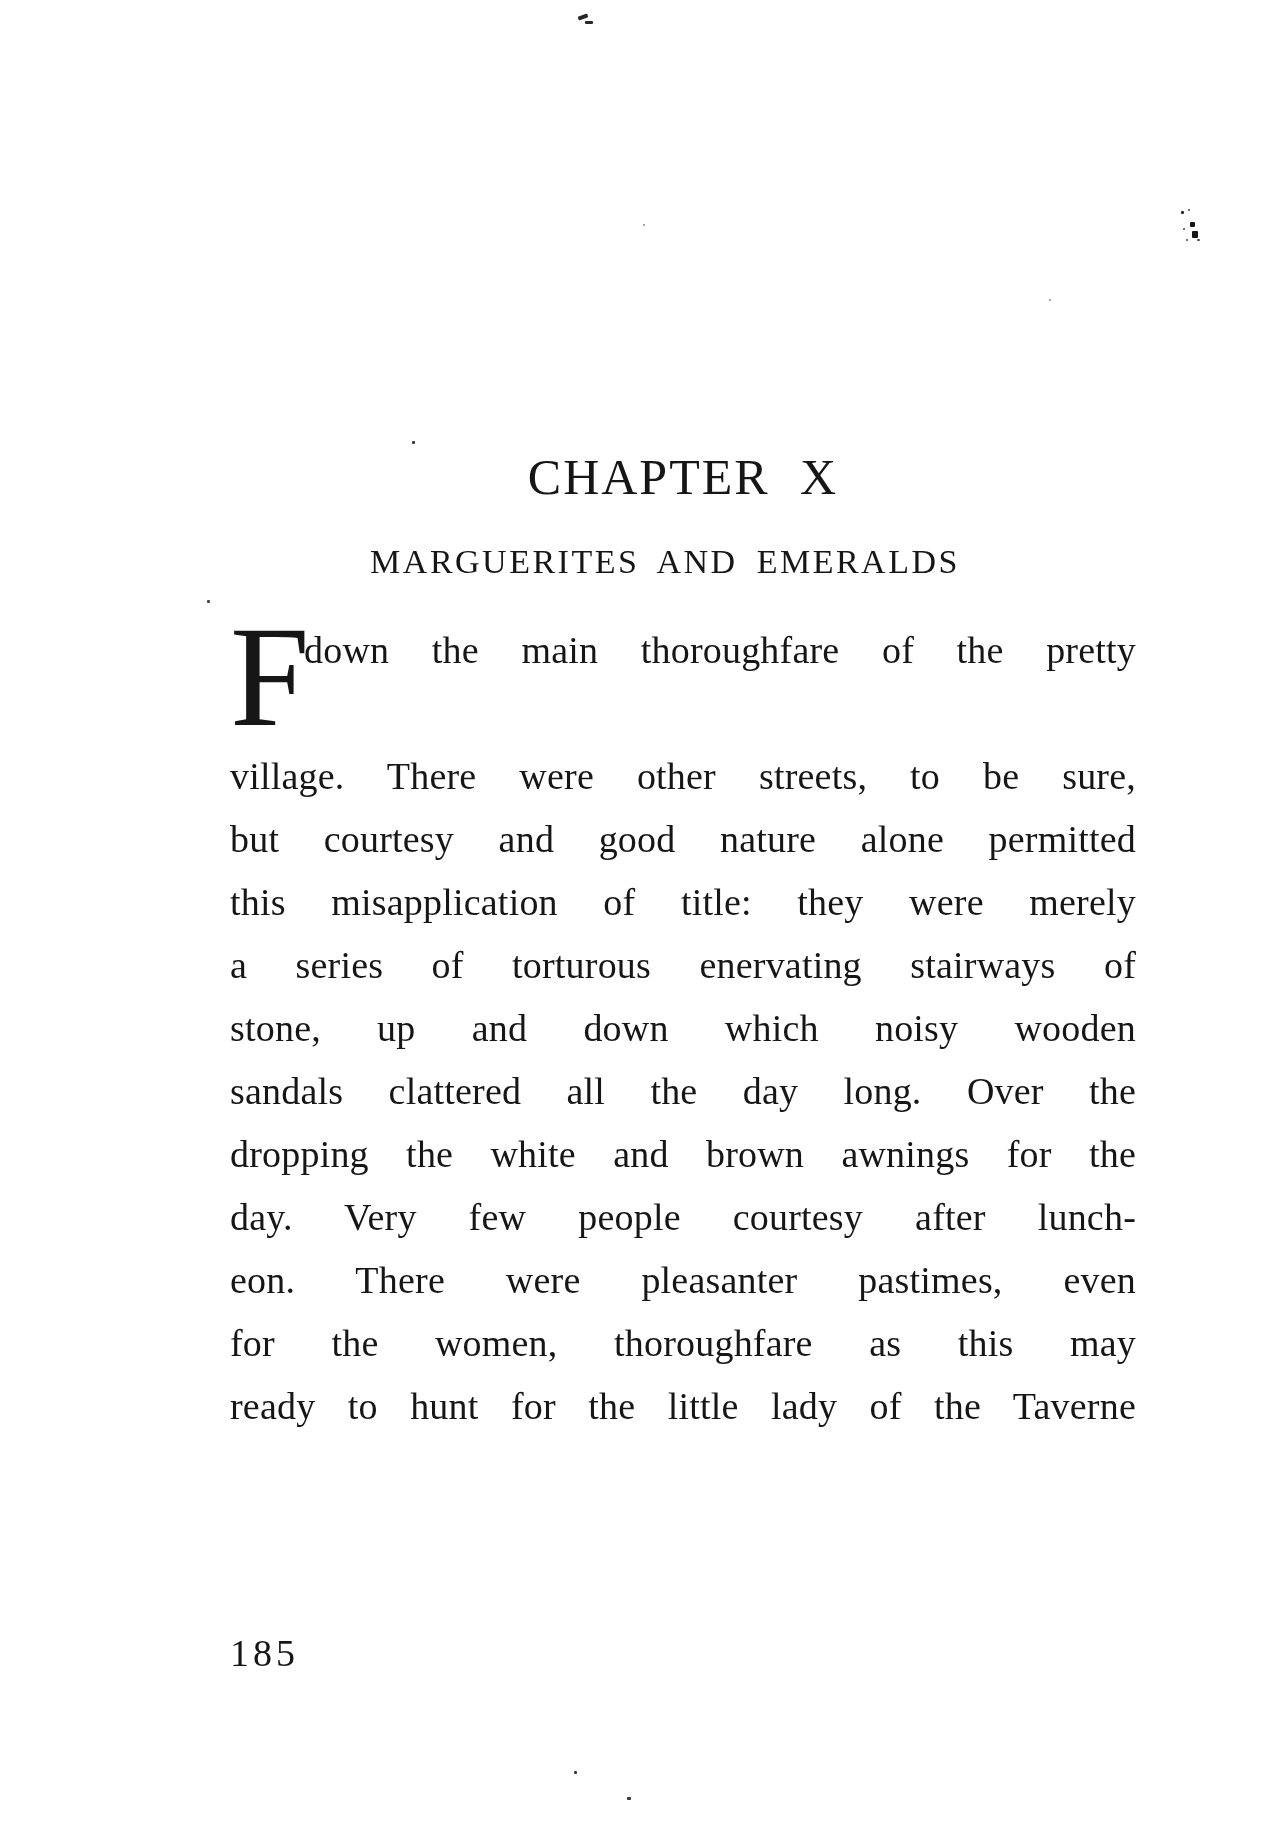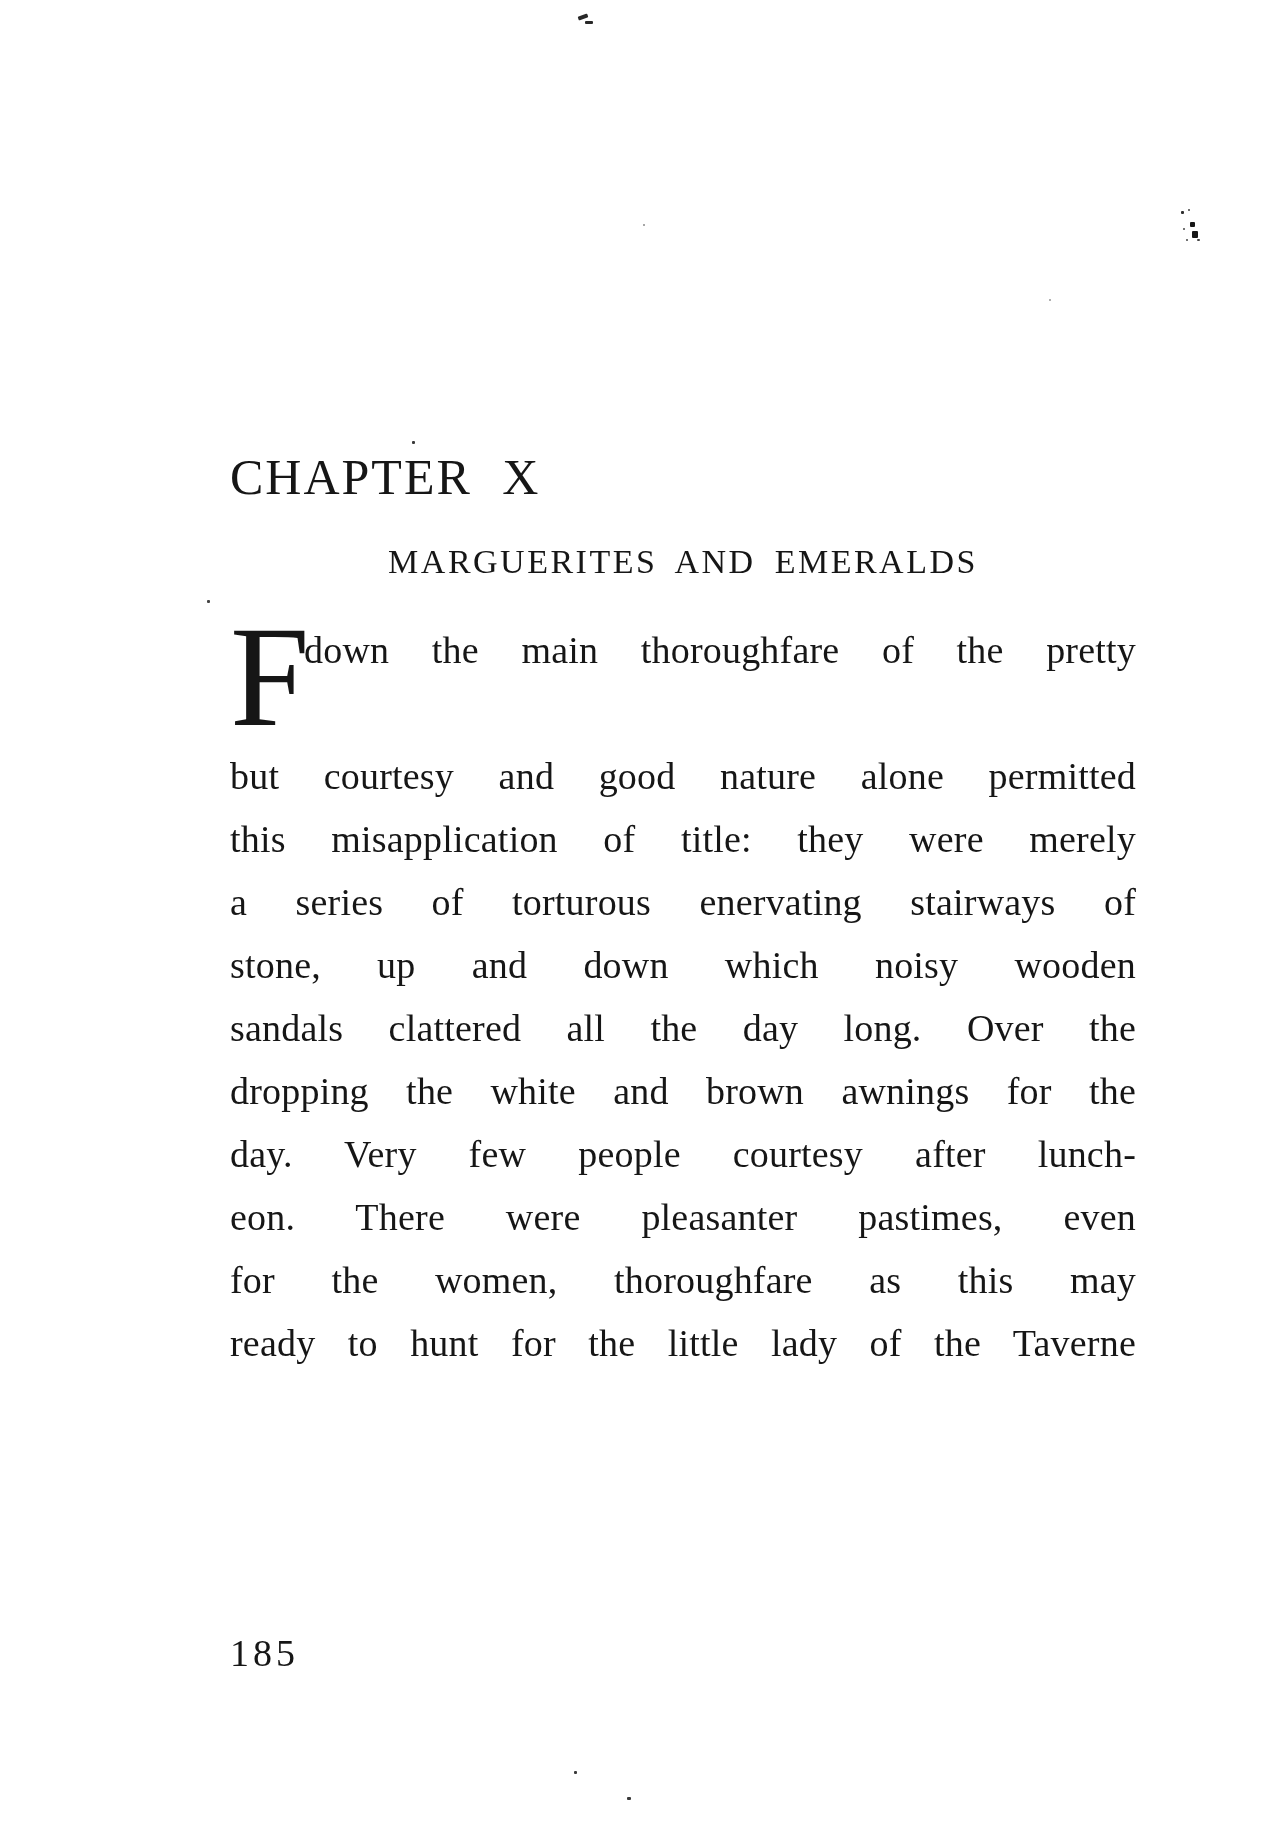--- a/index.html
+++ b/index.html
@@ -19,29 +19,29 @@
   }
   .chapter {
     position: absolute;
     top: 452px;
     left: 230px;
     width: 906px;
     margin: 0;
     font-size: 50px;
     font-weight: 400;
     line-height: 1;
-    text-align: left;
+    text-align: center;
     letter-spacing: 2px;
     word-spacing: 16px;
     white-space: nowrap;
   }
   .subtitle {
     position: absolute;
     top: 545px;
-    left: 230px;
+    left: 212px;
     width: 906px;
     margin: 0;
     font-size: 34px;
     font-weight: 400;
     line-height: 1;
     text-align: center;
     letter-spacing: 2.5px;
     word-spacing: 8px;
     white-space: nowrap;
   }
@@ -122,20 +122,21 @@
 
   <h2 class="subtitle">MARGUERITES AND EMERALDS</h2>
 
   <div class="bodytext">
     <div class="dc-row">
       <span class="dropcap">F</span>
       <div class="dc-lines">
         <div class="line">down the main thoroughfare of the pretty</div>
       </div>
     </div>
+    <div class="line">village. There were other streets, to be sure,</div>
     <div class="line">but courtesy and good nature alone permitted</div>
     <div class="line">this misapplication of title: they were merely</div>
     <div class="line">a series of torturous enervating stairways of</div>
     <div class="line">stone, up and down which noisy wooden</div>
     <div class="line">sandals clattered all the day long. Over the</div>
     <div class="line">dropping the white and brown awnings for the</div>
     <div class="line">day. Very few people courtesy after lunch-</div>
     <div class="line">eon. There were pleasanter pastimes, even</div>
     <div class="line">for the women, thoroughfare as this may</div>
     <div class="line">ready to hunt for the little lady of the Taverne</div>

